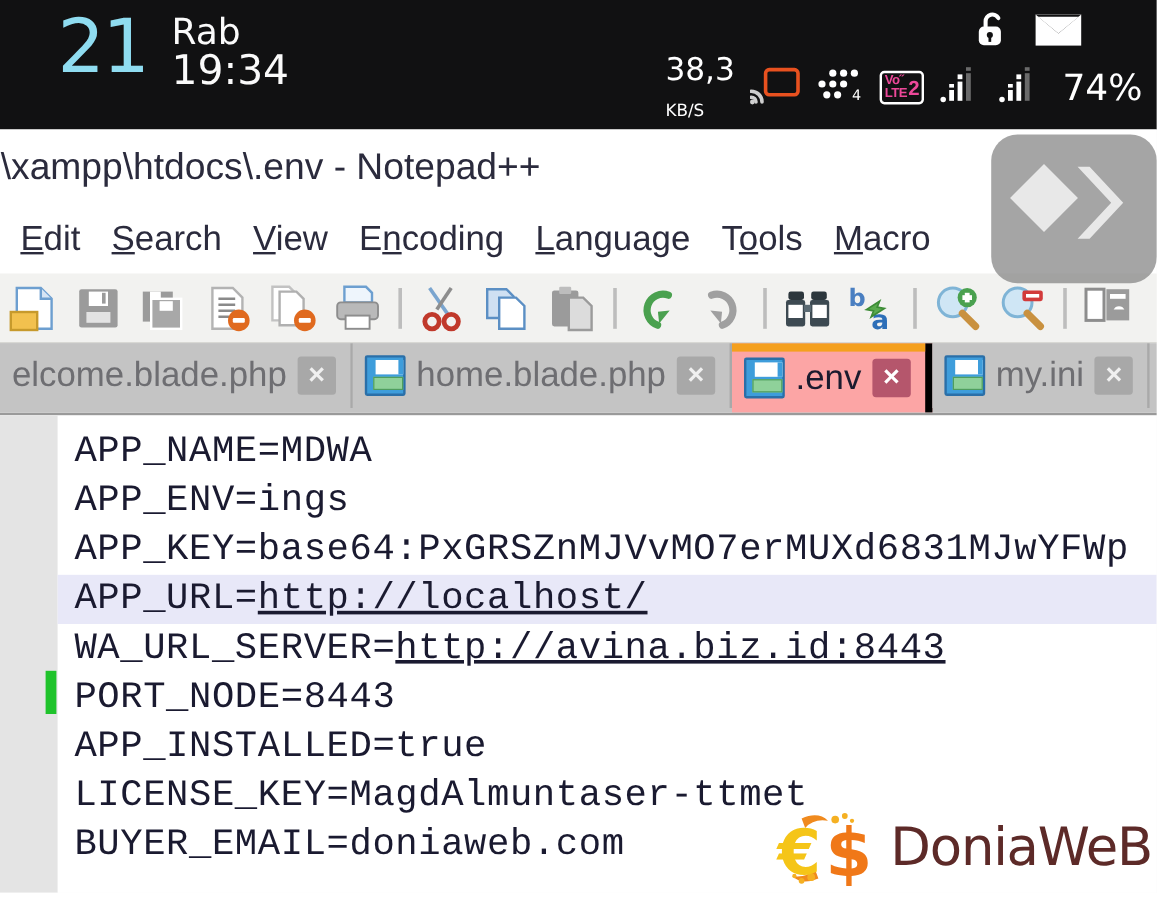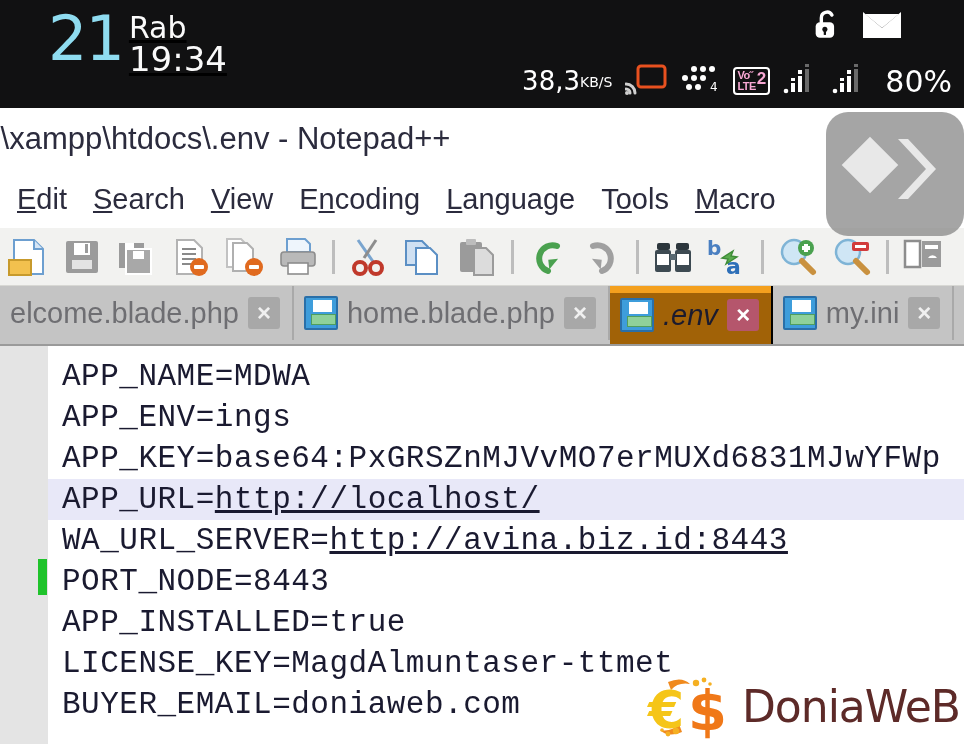--- a/index.html
+++ b/index.html
@@ -21,51 +21,51 @@
   #sb-left {
     position: absolute; left: 48px; top: 8px;
     display: flex; align-items: flex-start;
   }
   #sb-day {
     font-size: 62px; line-height: 1;
     color: #8fdcf0; font-weight: 400;
     letter-spacing: -2px;
     font-family: "DejaVu Sans", sans-serif;
   }
-  #sb-datetime { margin-left: 6px; margin-top: 4px; text-decoration: underline; }
+  #sb-datetime { margin-left: 20px; margin-top: 4px; }
   #sb-dayname {
     font-size: 30px; line-height: 1.05; color: #fafafa;
     font-family: "DejaVu Sans", sans-serif;
   }
   #sb-time {
     font-size: 34px; line-height: 1.05; color: #fafafa;
     font-family: "DejaVu Sans", sans-serif; margin-top: -2px;
   }
   #sb-topright {
     position: absolute; right: 62px; top: 8px;
     display: flex; align-items: center; gap: 18px;
   }
   #sb-botright {
     position: absolute; right: 12px; bottom: 8px;
     display: flex; align-items: center; gap: 13px;
   }
   .sb-speed {
-    display: flex; flex-direction: row; align-items: center;
-    color: #fff; line-height: 1;
+    display: flex; flex-direction: column; align-items: flex-start;
+    color: #fff; line-height: 1; gap: 12px;
   }
   .sb-speed .v { font-size: 26px; font-family: "DejaVu Sans", sans-serif; }
   .sb-speed .u { font-size: 14px; margin-top: 2px; font-family: "DejaVu Sans", sans-serif; }
   .sb-battery {
     color: #fff; font-size: 30px;
     font-family: "DejaVu Sans", sans-serif; margin-left: 4px;
   }
   .volte-box {
     border: 2px solid #fff; border-radius: 4px;
-    padding: 1px 2px; display: flex; align-items: flex-start;
-    color: #f9a8d4; line-height: 1;
+    padding: 1px 2px; display: flex; align-items: center;
+    color: #ec4899; line-height: 1;
   }
   .volte-box .vl { display: flex; flex-direction: column; font-size: 11px; font-weight: bold; }
   .volte-box .vl span { letter-spacing: -0.5px; }
   .volte-box .num { font-size: 17px; font-weight: bold; margin-left: 1px; }
 
   
   #npp { position: relative; background: #f7f7f7; }
   #titlebar {
     height: 62px; background: #ffffff;
     display: flex; align-items: center;
@@ -119,25 +119,24 @@
     gap: 9px;
     background: #c4c4c4;
     color: #6e6e72;
     font-size: 29px;
     position: relative;
     flex: 0 0 auto;
     border-right: 2px solid #a9a9a9;
     font-family: "Liberation Sans", sans-serif;
   }
   .tab.active {
-    background: #a16207;
+    background: #fca5a5;
     color: #1b1b2e;
     height: 58px;
-    border-right: 2px solid #000000;
-    font-style: italic;
+    border-right: 6px solid #000000;
   }
   .tab.active::before {
     content: ""; position: absolute; left: 0; right: 0; top: 0;
     height: 7px; background: #f4a01e;
   }
   .tab-label { white-space: nowrap; }
   .tab-close {
     width: 32px; height: 32px;
     background: #a8a8a8;
     border-radius: 3px;
@@ -314,21 +313,21 @@
           <circle cx="3" cy="28" r="2.3" fill="#ffffff"></circle>
           <rect x="8" y="20" width="4" height="9" fill="#ffffff"></rect>
           <rect x="8" y="15" width="4" height="3" fill="#ffffff"></rect>
           <rect x="15" y="13" width="4" height="16" fill="#ffffff"></rect>
           <rect x="15" y="7" width="4" height="4" fill="#ffffff"></rect>
           <rect x="22" y="6" width="4" height="23" fill="#6a6a6a"></rect>
           <rect x="22" y="1" width="4" height="3" fill="#6a6a6a"></rect>
         </svg>
       </span>
 
-      <div class="sb-battery">80%</div>
+      <div class="sb-battery">74%</div>
     </div>
   </div>
 
   <div id="npp">
 
     <div id="titlebar">
       <div id="title-text">:\xampp\htdocs\.env - Notepad++</div>
     </div>
 
     <div id="menubar">

